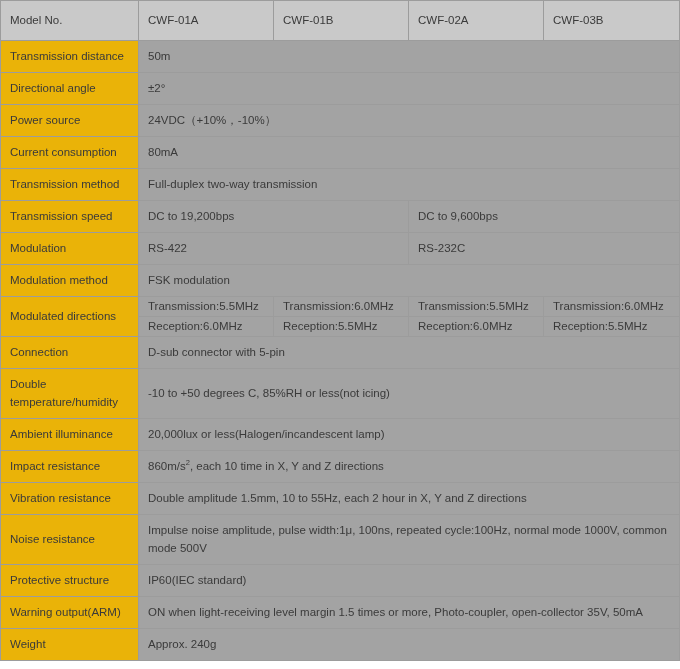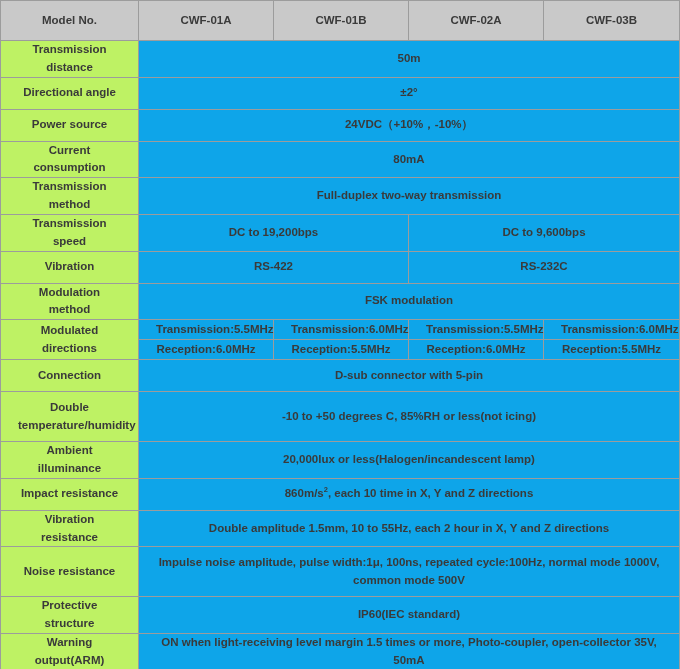--- a/index.html
+++ b/index.html
@@ -21,51 +21,51 @@
     table-layout: fixed;
     font-size: 11.5px;
   }
 
   #spec-table col.label-col  { width: 138px; }
   #spec-table col.model-col  { width: 135px; }
   #spec-table col.model-col-last { width: 136px; }
 
   #spec-table td, #spec-table th {
     border: 1px solid #9c9c9c;
-    padding: 0 17px;
+    padding: 0 9px;
     vertical-align: middle;
-    text-align: center;
-    font-weight: bold;
+    text-align: left;
+    font-weight: normal;
     line-height: 1.55;
     box-sizing: border-box;
   }
 
   
   .hdr-label {
     background: #c9c9c9;
     height: 32px;
     color: #3a3a3a;
   }
   .hdr-model {
     background: #c9c9c9;
     height: 40px;
     text-align: center;
     color: #3a3a3a;
   }
 
   
   .row-label {
-    background: #bef264;
+    background: #eab308;
     color: #3a3a3a;
     margin-top: 24px;
   }
 
   
   .val {
-    background: #0ea5e9;
+    background: #a3a3a3;
     color: #3a3a3a;
   }
 
   .h32 { height: 32px; }
   .h33 { height: 20px; }
   .h50 { height: 50px; }
 
   .sup {
     font-size: 7.5px;
     vertical-align: super;
@@ -122,21 +122,21 @@
       <td class="val h32" colspan="4">Full-duplex two-way transmission</td>
     </tr>
 
     <tr>
       <td class="row-label h32">Transmission speed</td>
       <td class="val h32" colspan="2">DC to 19,200bps</td>
       <td class="val h32" colspan="2">DC to 9,600bps</td>
     </tr>
 
     <tr>
-      <td class="row-label h32">Vibration</td>
+      <td class="row-label h32">Modulation</td>
       <td class="val h32" colspan="2">RS-422</td>
       <td class="val h32" colspan="2">RS-232C</td>
     </tr>
 
     <tr>
       <td class="row-label h32">Modulation method</td>
       <td class="val h32" colspan="4">FSK modulation</td>
     </tr>
 
     <tr>

